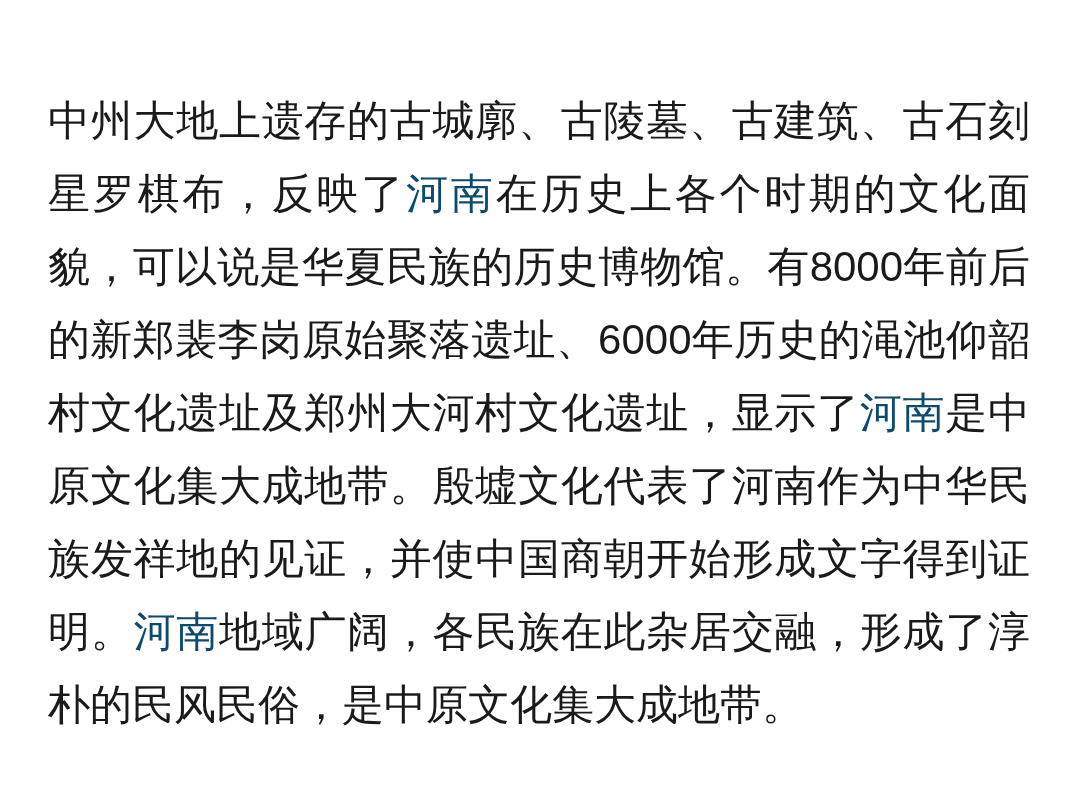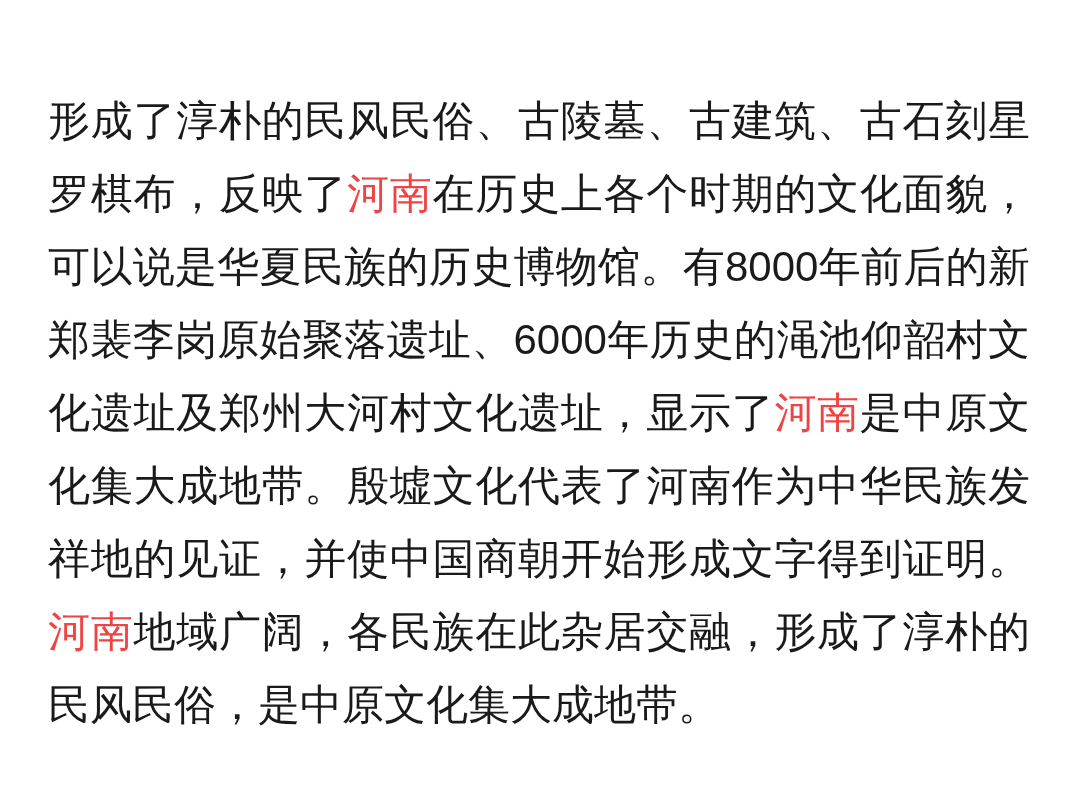--- a/index.html
+++ b/index.html
@@ -24,23 +24,23 @@
   .article-body {
     font-size: 42px;
     line-height: 73px;
     color: #1a1a1a;
     text-align: justify;
     text-justify: inter-ideograph;
     letter-spacing: 0px;
     font-weight: 400;
   }
   .article-body .link {
-    color: #ef4444;
+    color: #0c4a6e;
   }
 </style>
 </head>
 <body>
 
 <div class="page">
   <p class="article-body">
-    <span>形成了淳朴的民风民俗、古陵墓、古建筑、古石刻星罗棋布，反映了</span><span class="link">河南</span><span>在历史上各个时期的文化面貌，可以说是华夏民族的历史博物馆。有8000年前后的新郑裴李岗原始聚落遗址、6000年历史的渑池仰韶村文化遗址及郑州大河村文化遗址，显示了</span><span class="link">河南</span><span>是中原文化集大成地带。殷墟文化代表了河南作为中华民族发祥地的见证，并使中国商朝开始形成文字得到证明。</span><span class="link">河南</span><span>地域广阔，各民族在此杂居交融，形成了淳朴的民风民俗，是中原文化集大成地带。</span>
+    <span>中州大地上遗存的古城廓、古陵墓、古建筑、古石刻星罗棋布，反映了</span><span class="link">河南</span><span>在历史上各个时期的文化面貌，可以说是华夏民族的历史博物馆。有8000年前后的新郑裴李岗原始聚落遗址、6000年历史的渑池仰韶村文化遗址及郑州大河村文化遗址，显示了</span><span class="link">河南</span><span>是中原文化集大成地带。殷墟文化代表了河南作为中华民族发祥地的见证，并使中国商朝开始形成文字得到证明。</span><span class="link">河南</span><span>地域广阔，各民族在此杂居交融，形成了淳朴的民风民俗，是中原文化集大成地带。</span>
   </p>
 </div>
 
 </body></html>

